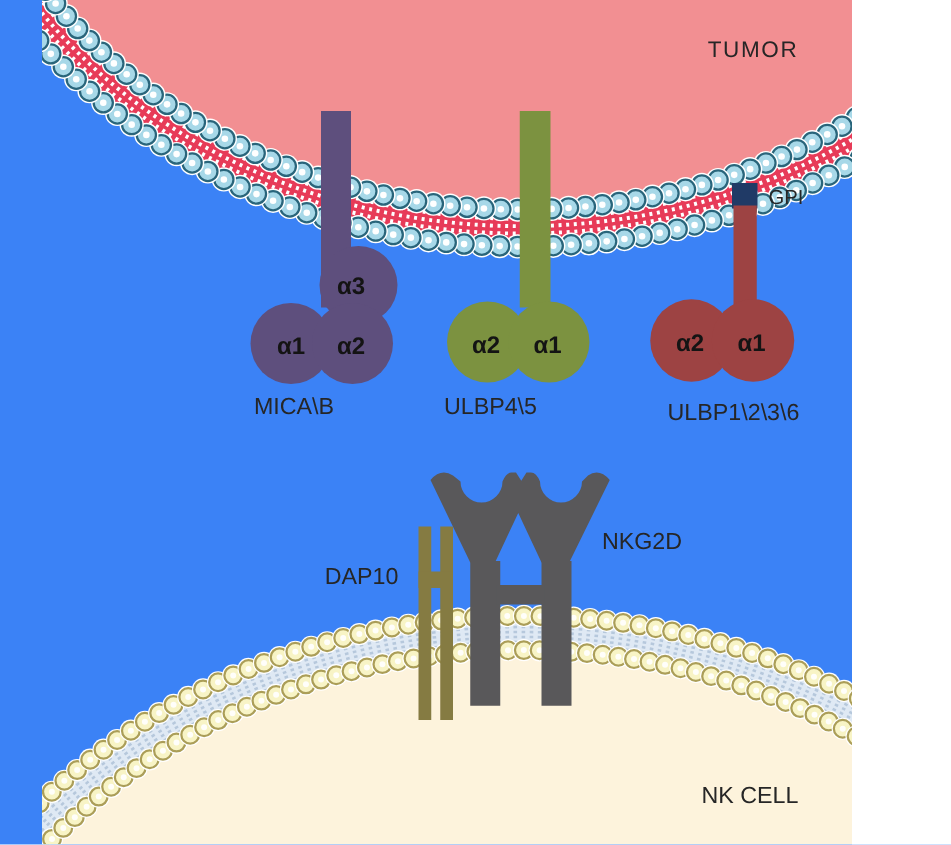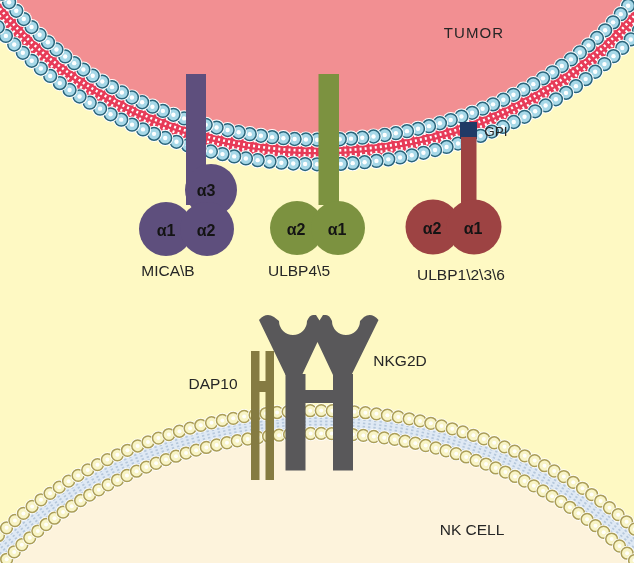--- a/index.html
+++ b/index.html
@@ -1,16 +1,16 @@
 <!DOCTYPE html>
 <html><head>
 <meta charset="utf-8">
 <style>
   html,body{margin:0;padding:0;background:#ffffff;}
-  .stage{width:634px;height:563px;position:relative;background:#fef9c3;overflow:hidden;}
+  .stage{width:540px;height:563px;position:relative;background:#3b82f6;overflow:hidden;padding-left:28px;}
   svg{display:block;}
   text{font-family:"Liberation Sans", sans-serif;fill:#262626;}
   .lbl{font-size:15.5px;}
   .tumor-t{font-size:15px;letter-spacing:1.1px;}
   .gpi-t{font-size:13.5px;}
   .alpha{font-size:16px;font-weight:bold;fill:#141414;}
 </style>
 </head>
 <body>
 

